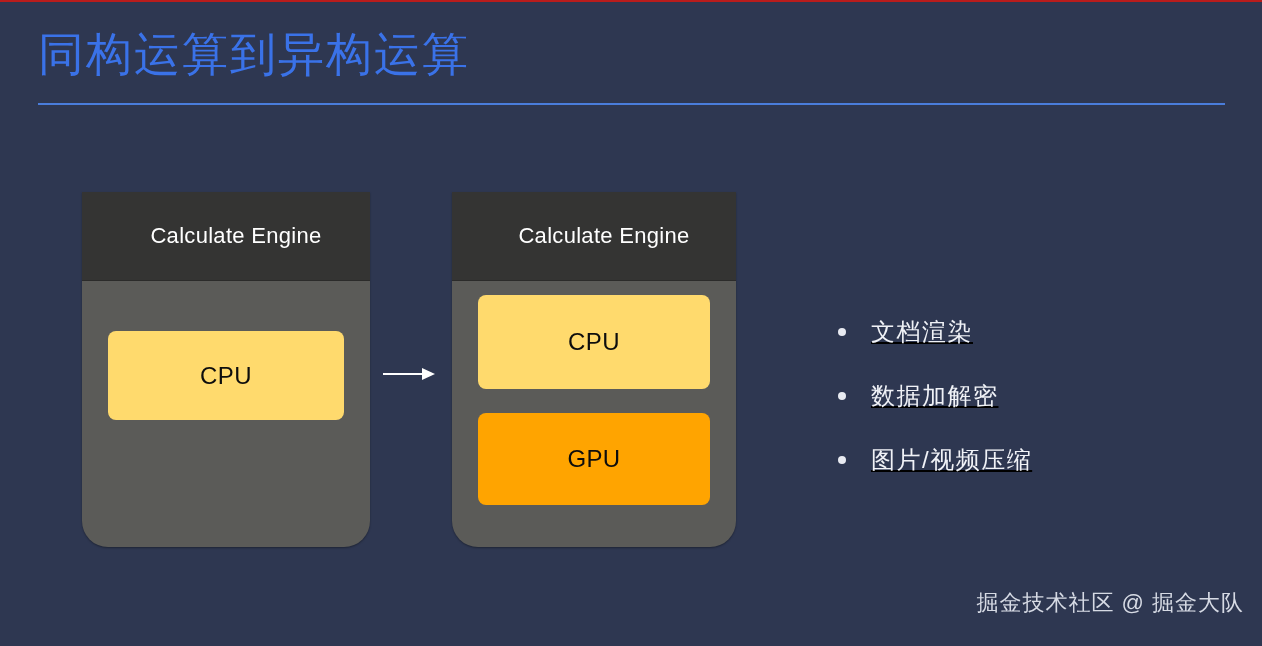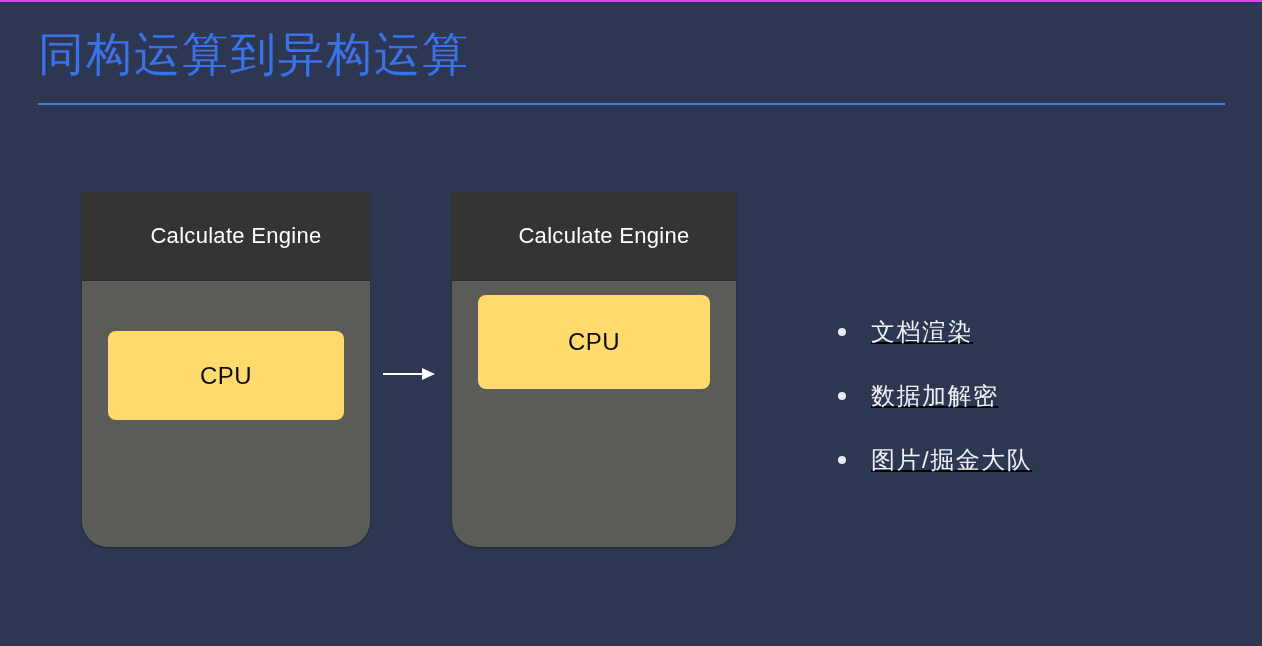--- a/index.html
+++ b/index.html
@@ -11,21 +11,21 @@
     height: 646px;
     background: #2e3751;
     font-family: "Liberation Sans", "DejaVu Sans", sans-serif;
     overflow: hidden;
     position: relative;
   }
   .slide {
     position: absolute;
     inset: 0;
     background: #2e3751;
-    border-top: 2px solid #d946ef;
+    border-top: 2px solid #b91c1c;
   }
 
   
   .title {
     position: absolute;
     left: 38px;
     top: 22px;
     font-size: 46px;
     line-height: 60px;
     letter-spacing: 2px;
@@ -168,32 +168,34 @@
 
   <div class="arrow">
     <div class="arrow-shaft"></div>
     <div class="arrow-head"></div>
   </div>
 
   <div class="engine engine-right">
     <div class="engine-header">Calculate Engine</div>
     <div class="engine-body">
       <div class="chip chip-cpu">CPU</div>
+      <div class="chip chip-gpu">GPU</div>
     </div>
   </div>
 
   <div class="bullets">
     <div class="bullet-row">
       <span class="bullet-dot"></span>
       <span class="bullet-text">文档渲染</span>
     </div>
     <div class="bullet-row">
       <span class="bullet-dot"></span>
       <span class="bullet-text">数据加解密</span>
     </div>
     <div class="bullet-row">
       <span class="bullet-dot"></span>
-      <span class="bullet-text">图片/掘金大队</span>
-    </div>
-  </div>
-
+      <span class="bullet-text">图片/视频压缩</span>
+    </div>
+  </div>
+
+  <div class="footer">掘金技术社区 @ 掘金大队</div>
 
 </div>
 
 </body></html>

